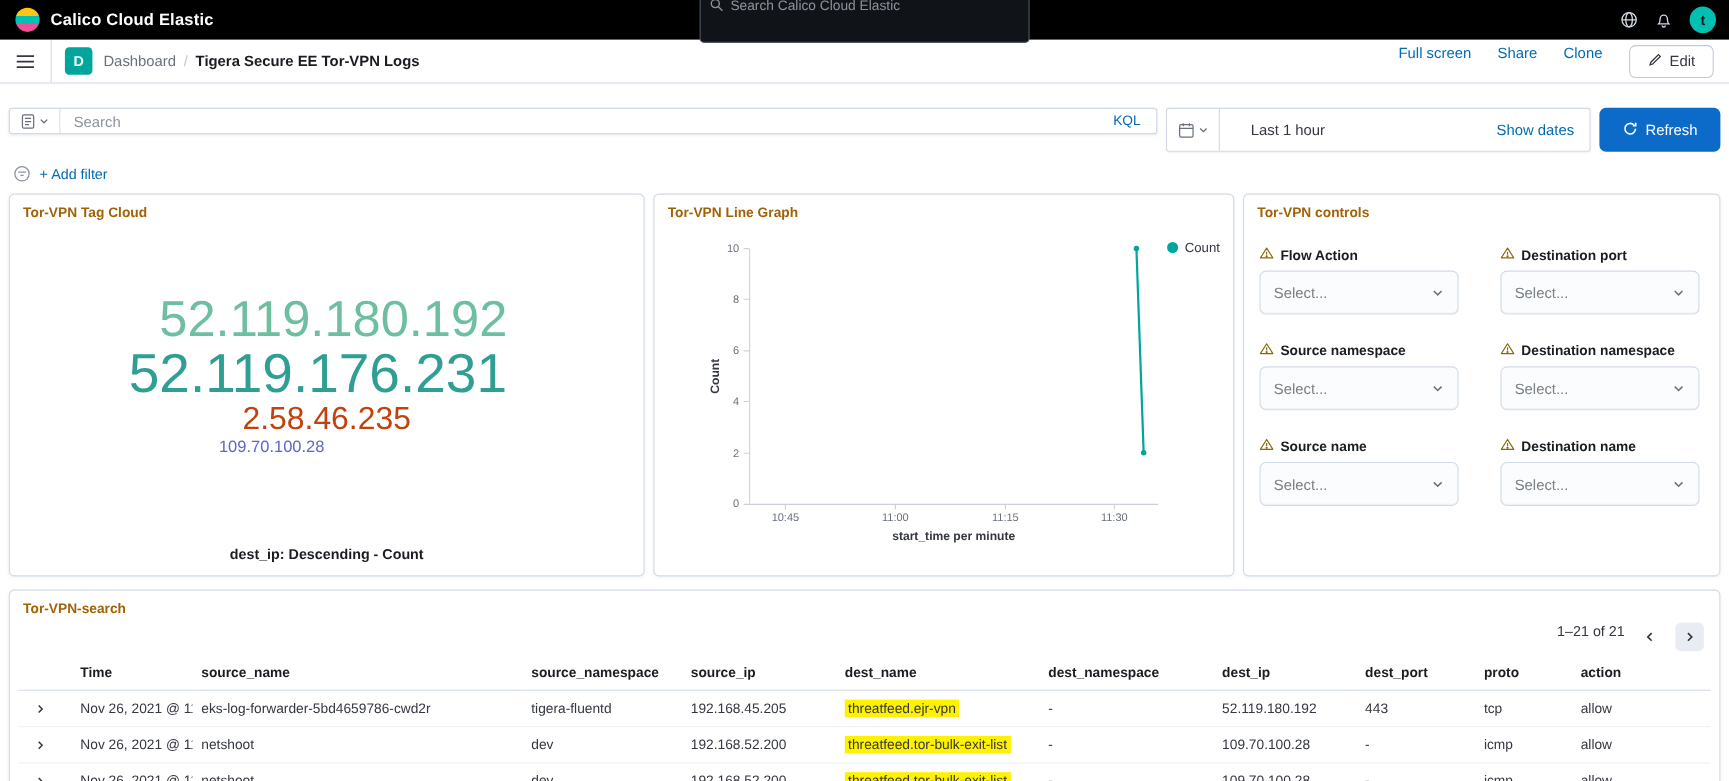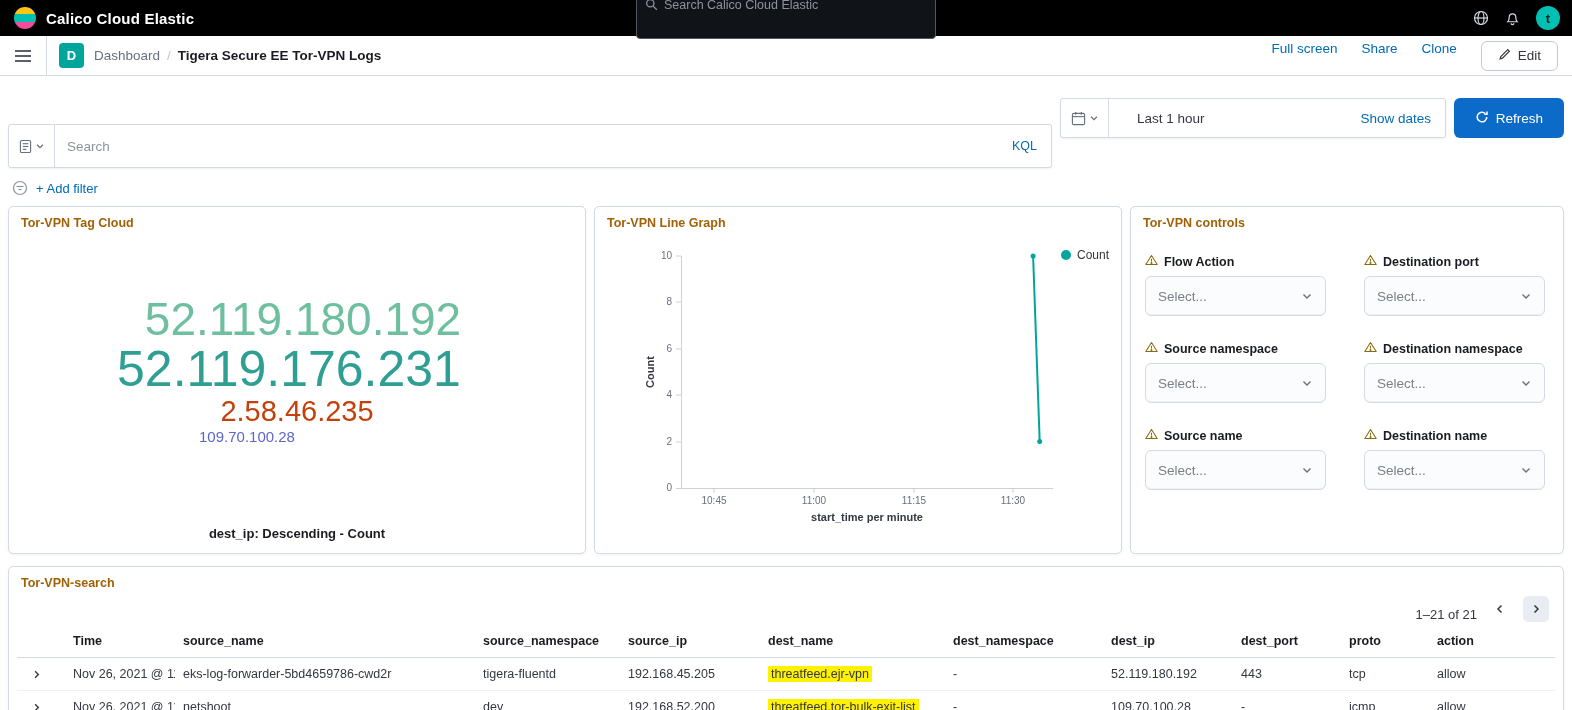--- a/index.html
+++ b/index.html
@@ -31,22 +31,22 @@
   .crumb-root { color:#69707d; text-decoration:none; cursor:pointer; }
   .crumb-sep { color:#c2c7cf; }
   .crumb-current { color:#1a1c21; font-weight:700; }
   .nav-actions { margin-left:auto; display:flex; align-items:flex-start; gap:24px; }
   .nav-link { color:#006bb4; font-size:13.5px; text-decoration:none; cursor:pointer; }
   .edit-btn { display:flex; align-items:center; gap:7px; background:#fff; border:1px solid #bfcbd9; border-radius:6px;
     padding:6px 16px; font-size:13.5px; color:#343741; font-weight:500; }
 
   
   .query-section { display:flex; gap:8px; padding:22px 8px 0 8px; }
-  .search-box { flex:1; height:44px; background:#fff; border:1px solid #d3dae6; border-radius:3px;
-    display:flex; align-items:center; box-shadow:0 1px 2px rgba(152,162,179,.15);margin-top:26px; }
+  .search-box { flex:1; height:24px; background:#fff; border:1px solid #d3dae6; border-radius:3px;
+    display:flex; align-items:center; box-shadow:0 1px 2px rgba(152,162,179,.15); }
   .saved-query-btn { height:100%; width:46px; display:flex; align-items:center; justify-content:center; gap:3px;
     background:none; border:none; border-right:1px solid #d3dae6; }
   .search-box input { flex:1; border:none; outline:none; padding:0 12px; font-size:13.5px; color:#343741; }
   .search-box input::placeholder { color:#8e949e; }
   .kql-btn { background:none; border:none; color:#006bb4; font-size:12.5px; padding:0 14px; font-weight:400; }
   .date-box { width:386px; height:40px; background:#fff; border:1px solid #d3dae6; border-radius:3px;
     display:flex; align-items:center; box-shadow:0 1px 2px rgba(152,162,179,.15);gap:16px; }
   .cal-btn { height:100%; width:48px; display:flex; align-items:center; justify-content:center; gap:3px;
     background:none; border:none; border-right:1px solid #d3dae6; }
   .time-range { padding:0 12px; font-size:13.5px; color:#343741; cursor:pointer; }
@@ -90,21 +90,21 @@
     align-items:center; justify-content:space-between; padding:0 12px; color:#7a8087; font-size:13.5px; cursor:pointer;
     box-shadow:inset 0 -1px 0 rgba(105,112,125,.08); }
   .controls-actions { display:flex; align-items:center; gap:28px; padding:28px 14px 0 14px; }
   .apply-btn { background:#e0e4ea; color:#646c79; border:none; border-radius:6px; padding:10px 16px;
     font-size:13.5px; font-weight:500; cursor:not-allowed; }
   .text-btn { background:none; border:none; color:#69707d; font-size:13.5px; }
 
   
   .table-panel { margin:6px 8px 0 8px; background:#fff; border:1px solid #d3dae6; border-radius:5px;
     box-shadow:0 1px 3px rgba(152,162,179,.12); padding-bottom:4px; }
-  .pagination { display:flex; align-items:flex-end; justify-content:flex-end; gap:10px; padding:6px 14px 4px 14px;
+  .pagination { display:flex; align-items:flex-start; justify-content:flex-end; gap:10px; padding:6px 14px 4px 14px;
     font-size:13px; color:#343741; }
   .page-btn { width:26px; height:26px; border:none; background:none; border-radius:5px; display:grid; place-items:center; }
   .page-btn.next { background:#e9edf3; }
   table { width:calc(100% - 16px); margin:0 8px; border-collapse:collapse; table-layout:fixed; font-size:12.5px; }
   thead th { text-align:left; font-weight:700; color:#1a1c21; padding:8px 8px 9px 8px; border-bottom:1px solid #d3dae6;
     font-size:12.5px; cursor:pointer; white-space:nowrap; }
   tbody td { padding:9px 8px; border-bottom:1px solid #eef1f6; color:#343741; white-space:nowrap; overflow:hidden; }
   .expand-btn { background:none; border:none; display:grid; place-items:center; padding:0 0 0 6px; }
   .hl { background:#fff200; padding:1px 3px; }
 </style>

